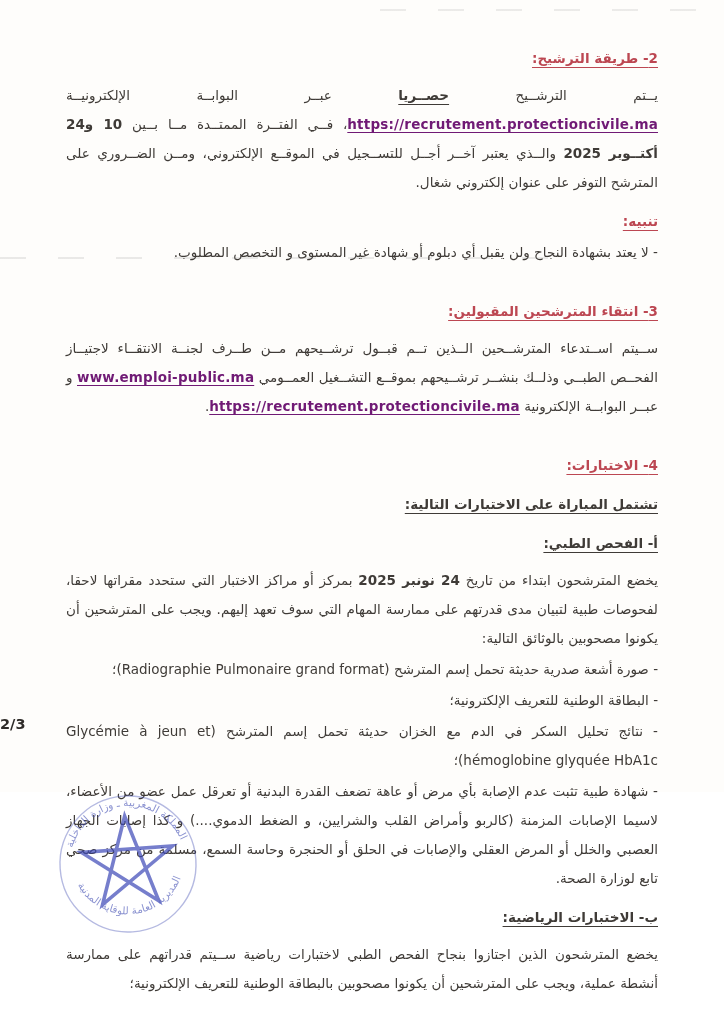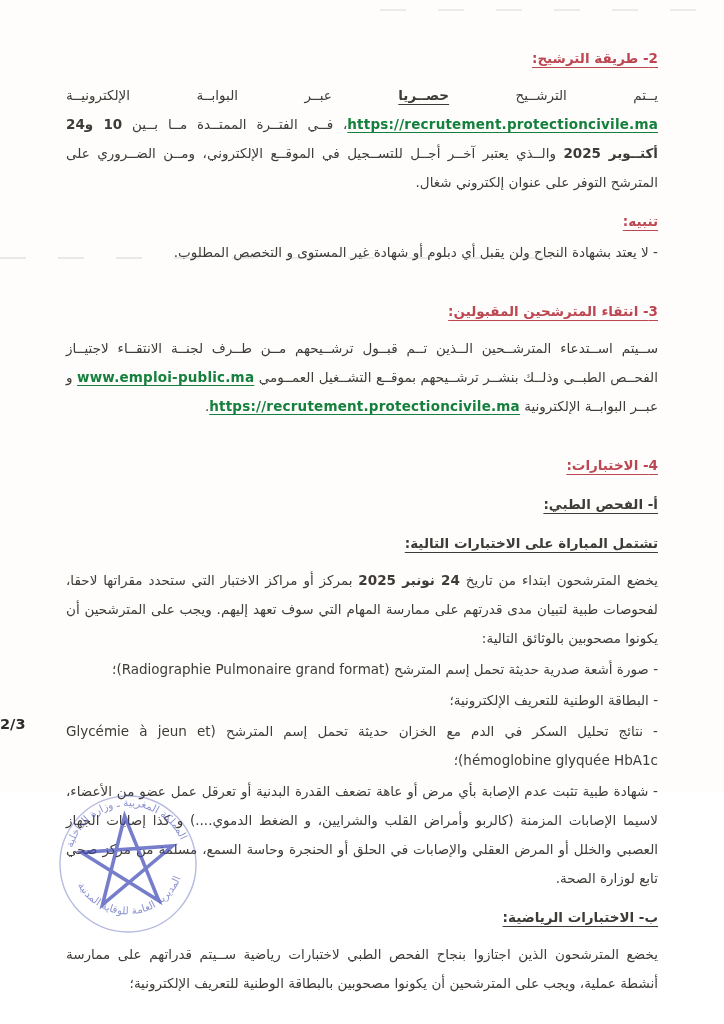--- a/index.html
+++ b/index.html
@@ -30,21 +30,21 @@
     display:block;
   }
   .para{
     text-align:justify;
     text-align-last:right;
     margin:8px 0 0 0;
   }
   .b{font-weight:bold;}
   .bu{font-weight:bold;text-decoration:underline;text-underline-offset:4px;}
   .link{
-    color:#15803d;
+    color:#701a75;
     text-decoration:underline;
     text-underline-offset:3px;
     direction:ltr;
     unicode-bidi:isolate;
     font-weight:600;
     letter-spacing:.2px;
   }
   .sub-h{
     font-weight:bold;
     text-decoration:underline;
@@ -101,23 +101,23 @@
 
   <span class="h-red sp-sm">تنبيه:</span>
   <p class="note-line">- لا يعتد بشهادة النجاح ولن يقبل أي دبلوم أو شهادة غير المستوى و التخصص المطلوب.</p>
 
   <span class="h-red sp-lg">3- انتقاء المترشحين المقبولين:</span>
 
   <p class="para"><span>ســيتم اســتدعاء المترشــحين الــذين تــم قبــول ترشــيحهم مــن طــرف لجنــة الانتقــاء لاجتيــاز الفحــص الطبــي وذلــك بنشــر ترشــيحهم بموقــع التشــغيل العمــومي </span><span class="link">www.emploi-public.ma</span><span> و عبــر البوابــة الإلكترونية </span><span class="link">https://recrutement.protectioncivile.ma</span><span>.</span></p>
 
   <span class="h-red sp-lg">4- الاختبارات:</span>
 
+  <span class="sub-h">تشتمل المباراة على الاختبارات التالية:</span>
+
   <span class="sub-h">أ- الفحص الطبي:</span>
-
-  <span class="sub-h">تشتمل المباراة على الاختبارات التالية:</span>
 
   <p class="para"><span>يخضع المترشحون ابتداء من تاريخ </span><span class="b">24 نونبر 2025</span><span> بمركز أو مراكز الاختبار التي ستحدد مقراتها لاحقا، لفحوصات طبية لتبيان مدى قدرتهم على ممارسة المهام التي سوف تعهد إليهم. ويجب على المترشحين أن يكونوا مصحوبين بالوثائق التالية:</span></p>
 
   <p class="bullet">- صورة أشعة صدرية حديثة تحمل إسم المترشح (Radiographie Pulmonaire grand format)؛</p>
   <p class="bullet">- البطاقة الوطنية للتعريف الإلكترونية؛</p>
   <p class="bullet">- نتائج تحليل السكر في الدم مع الخزان حديثة تحمل إسم المترشح (Glycémie à jeun et hémoglobine glyquée HbA1c)؛</p>
   <p class="bullet">- شهادة طبية تثبت عدم الإصابة بأي مرض أو عاهة تضعف القدرة البدنية أو تعرقل عمل عضو من الأعضاء، لاسيما الإصابات المزمنة (كالربو وأمراض القلب والشرايين، و الضغط الدموي....) و كذا إصابات الجهاز العصبي والخلل أو المرض العقلي والإصابات في الحلق أو الحنجرة وحاسة السمع، مسلمة من مركز صحي تابع لوزارة الصحة.</p>
 
   <span class="sub-h">ب- الاختبارات الرياضية:</span>
 

